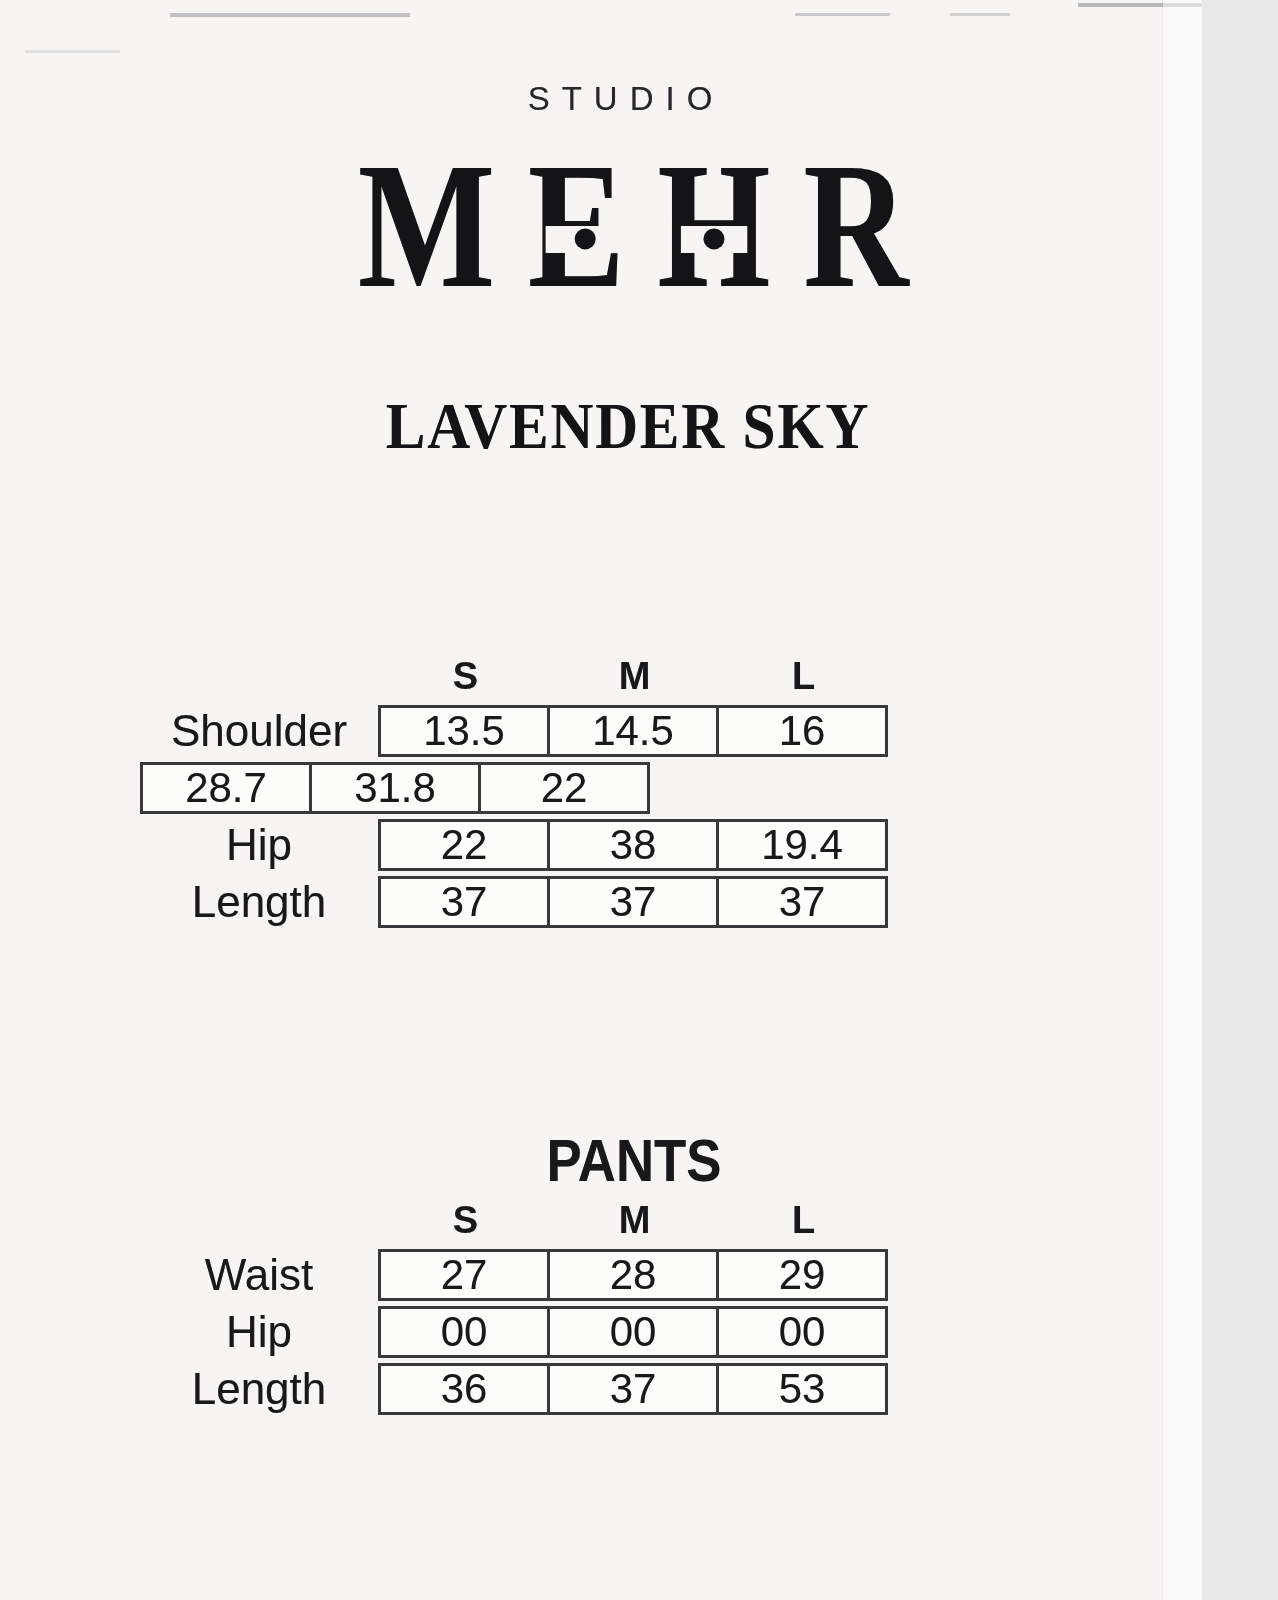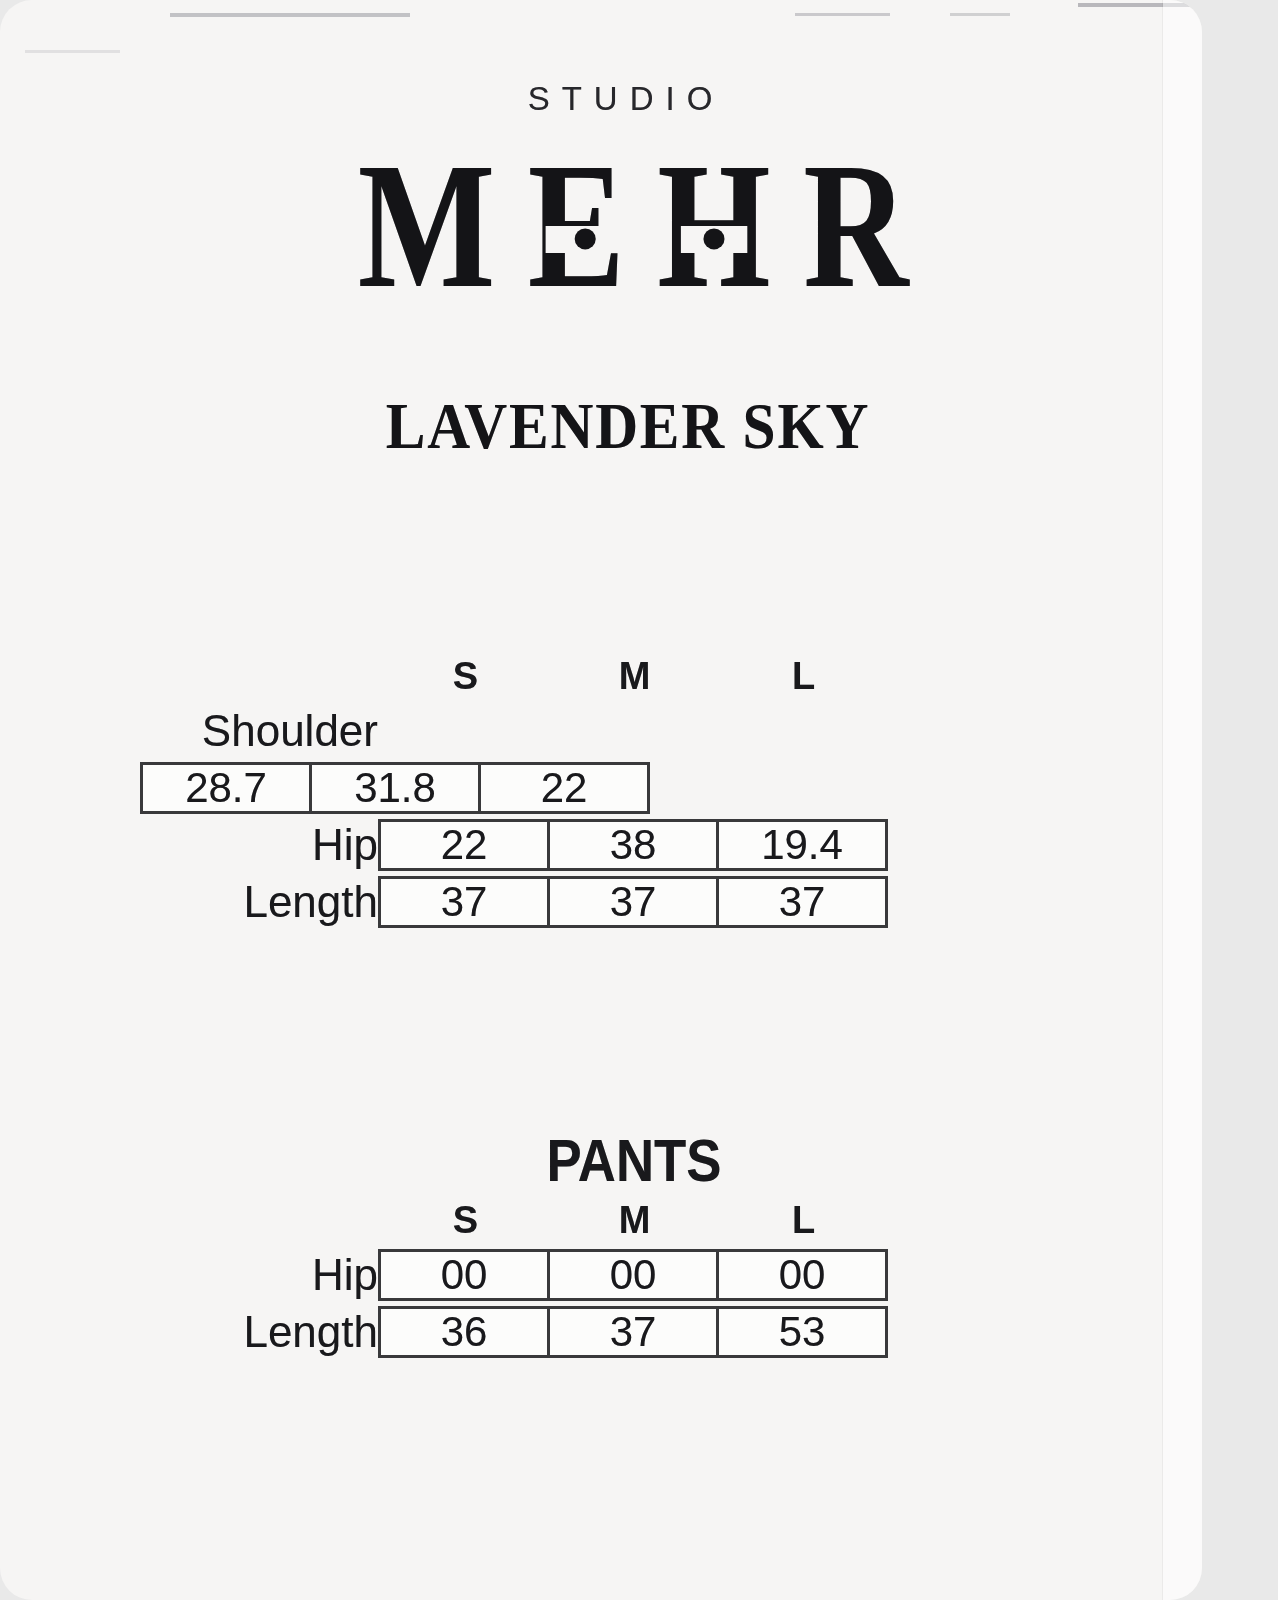--- a/index.html
+++ b/index.html
@@ -8,21 +8,20 @@
     --line:#39393b;
     --ink:#19191c;
     --ink-strong:#141417;
   }
   html,body{margin:0;padding:0;background:#e9e9e9;}
   .page{
     position:relative;width:1202px;height:1600px;overflow:hidden;
     background:var(--bg);color:var(--ink);
     font-family:"Liberation Sans",sans-serif;
     text-shadow:0 0 0.6px rgba(25,25,28,0.35);
-    border-radius:32px;
   }
   
   .art{position:absolute;}
   .a1{left:170px;top:13px;width:240px;height:4px;background:rgba(110,110,120,0.38);}
   .a2{left:795px;top:13px;width:95px;height:3px;background:rgba(110,110,120,0.32);}
   .a3{left:950px;top:13px;width:60px;height:3px;background:rgba(110,110,120,0.28);}
   .a4{left:1078px;top:3px;width:130px;height:4px;background:rgba(100,100,110,0.42);}
   .a5{left:1228px;top:3px;width:50px;height:3px;background:rgba(100,100,110,0.36);}
   .a6{left:25px;top:50px;width:95px;height:3px;background:rgba(150,150,158,0.22);}
   .white-strip{left:1163px;top:0;width:115px;height:1600px;background:rgba(255,255,255,0.5);}
@@ -68,21 +67,21 @@
   .size-table{position:absolute;left:140px;width:760px;}
   .t1{top:663px;}
   .t2{top:1207px;}
   .hrow{
     display:flex;margin-left:241px;height:42px;box-sizing:border-box;
     align-items:flex-end;padding-bottom:10px;
   }
   .hcell{width:169px;text-align:center;font-weight:bold;font-size:38px;line-height:1;}
   .drow{display:flex;height:52px;margin-bottom:5px;}
   .rlabel{
-    width:238px;box-sizing:border-box;padding-right:0;text-align:right;
+    width:238px;box-sizing:border-box;padding-right:0;text-align:center;
     font-size:44px;line-height:52px;white-space:nowrap;
   }
   .rbox{
     display:flex;height:52px;box-sizing:border-box;
     border:3px solid var(--line);background:var(--cell);
   }
   .cell{
     width:166px;border-left:3px solid var(--line);
     display:flex;align-items:center;justify-content:center;
     font-size:42px;line-height:1;
@@ -110,20 +109,25 @@
   <div class="product-title">LAVENDER SKY</div>
 
   <div class="size-table t1">
     <div class="hrow">
       <div class="hcell">S</div>
       <div class="hcell">M</div>
       <div class="hcell">L</div>
     </div>
     <div class="drow">
       <div class="rlabel">Shoulder</div>
+      <div class="rbox">
+        <div class="cell">13.5</div>
+        <div class="cell">14.5</div>
+        <div class="cell">16</div>
+      </div>
     </div>
     <div class="drow">
       <div class="rbox">
         <div class="cell">28.7</div>
         <div class="cell">31.8</div>
         <div class="cell">22</div>
       </div>
     </div>
     <div class="drow">
       <div class="rlabel">Hip</div>
@@ -145,20 +149,28 @@
 
   <div class="pants-title">PANTS</div>
 
   <div class="size-table t2">
     <div class="hrow">
       <div class="hcell">S</div>
       <div class="hcell">M</div>
       <div class="hcell">L</div>
     </div>
     <div class="drow">
+      <div class="rlabel">Waist</div>
+      <div class="rbox">
+        <div class="cell">27</div>
+        <div class="cell">28</div>
+        <div class="cell">29</div>
+      </div>
+    </div>
+    <div class="drow">
       <div class="rlabel">Hip</div>
       <div class="rbox">
         <div class="cell">00</div>
         <div class="cell">00</div>
         <div class="cell">00</div>
       </div>
     </div>
     <div class="drow">
       <div class="rlabel">Length</div>
       <div class="rbox">

